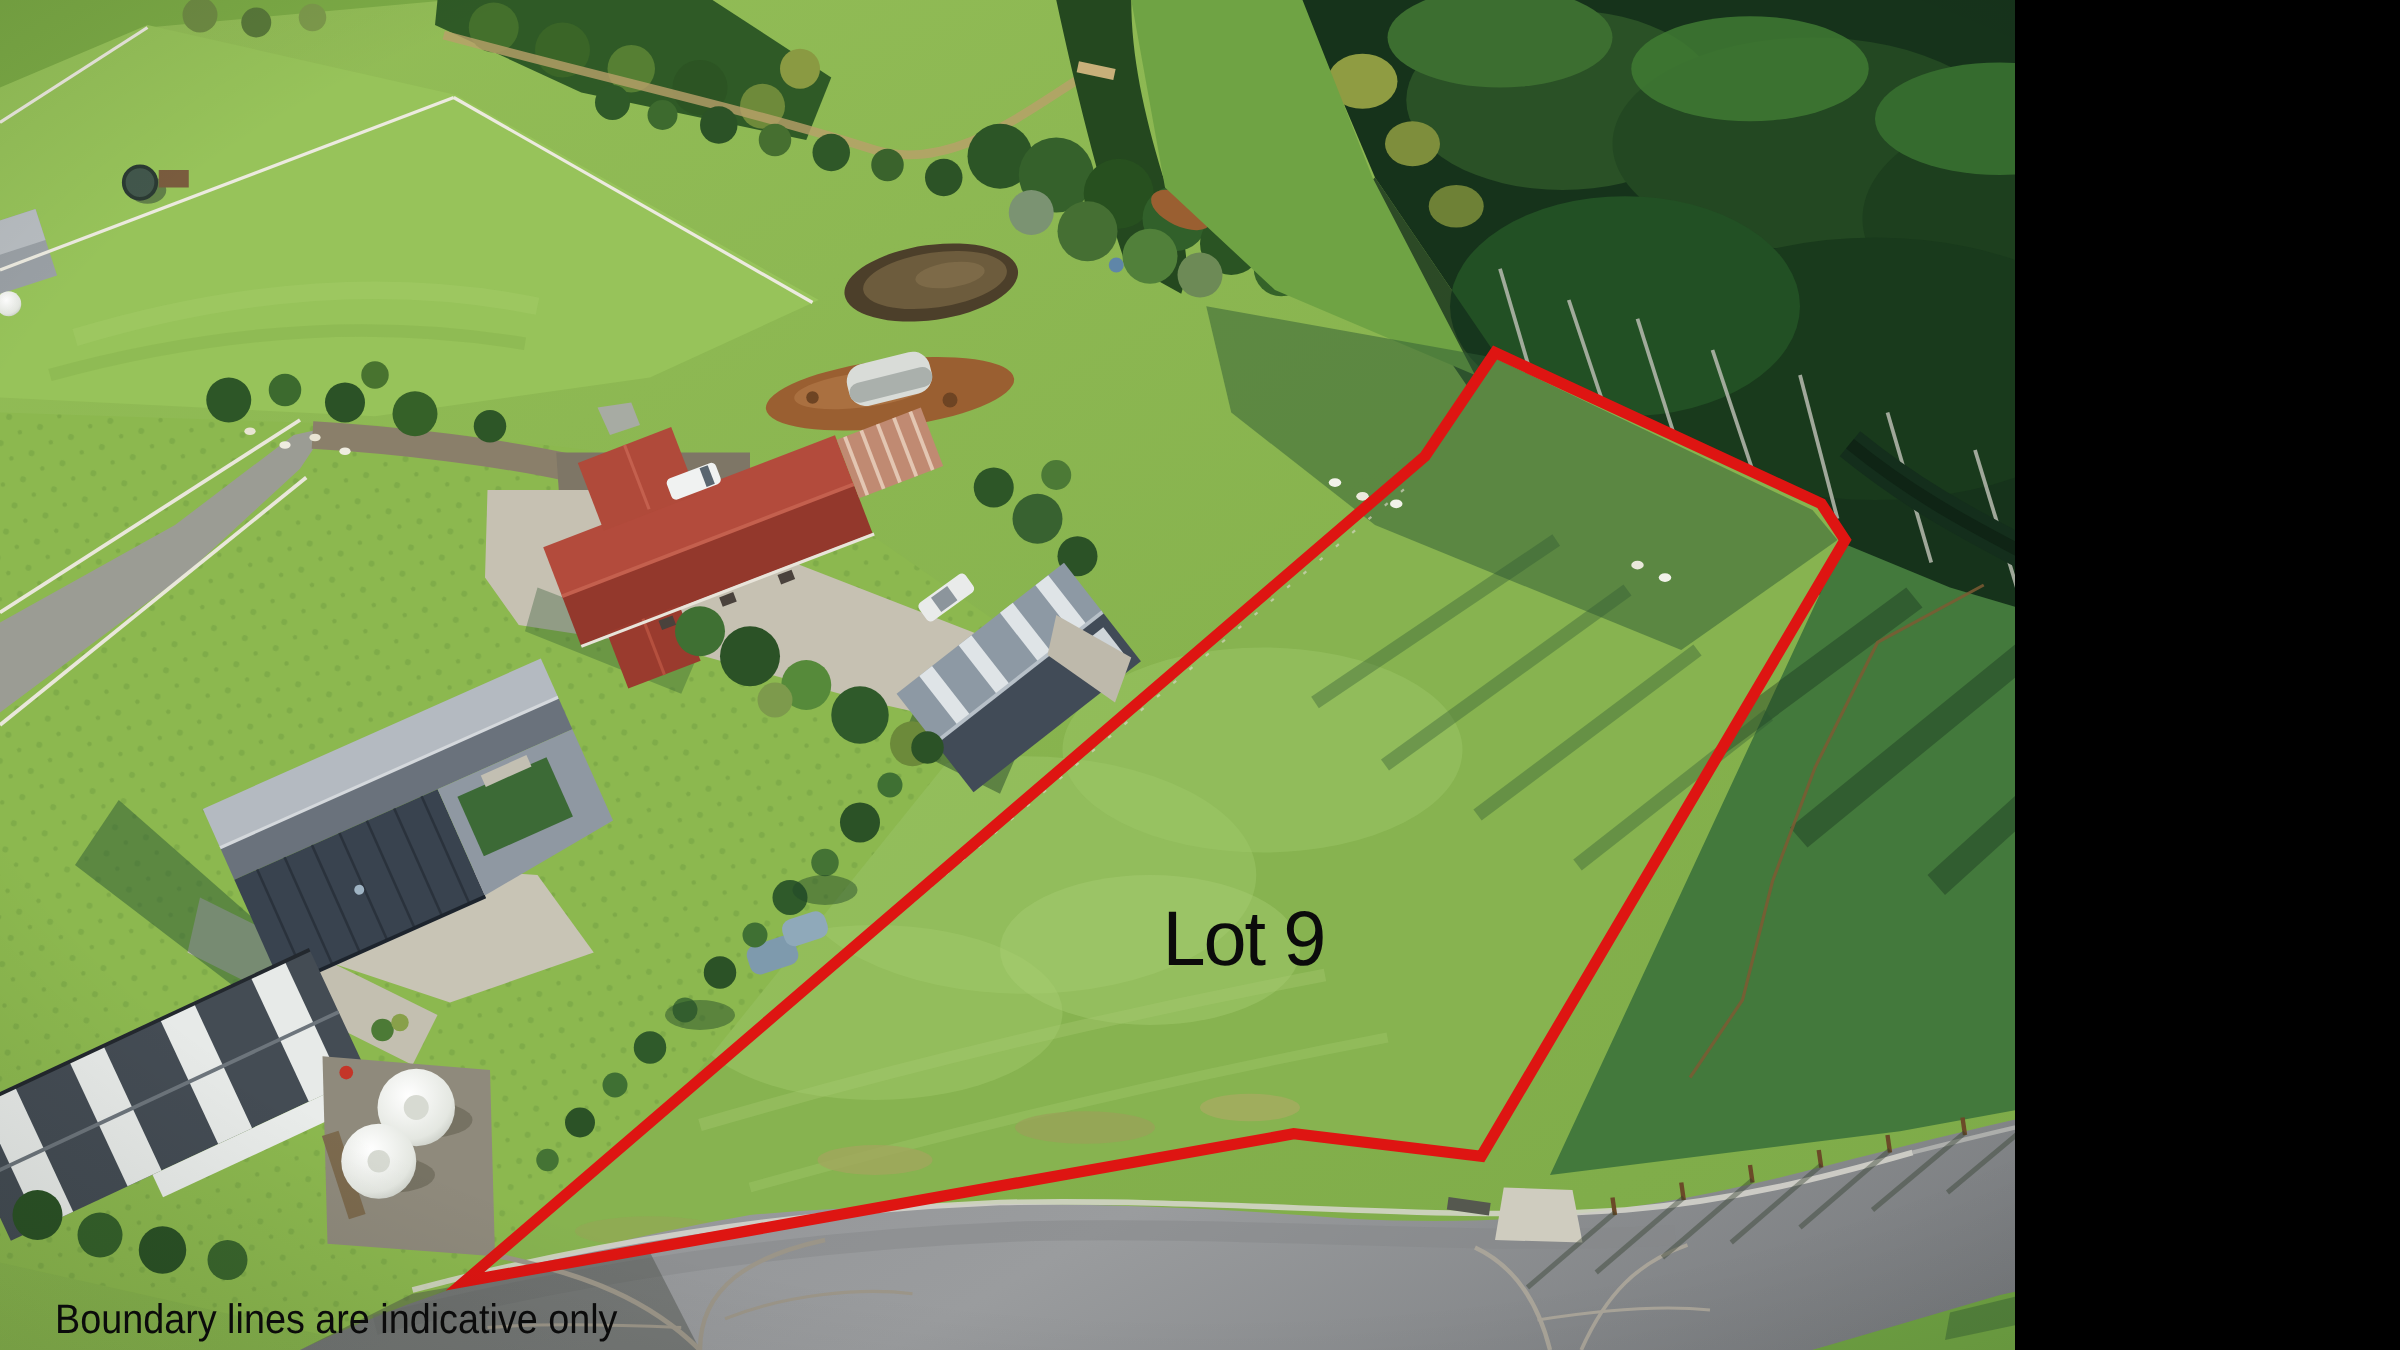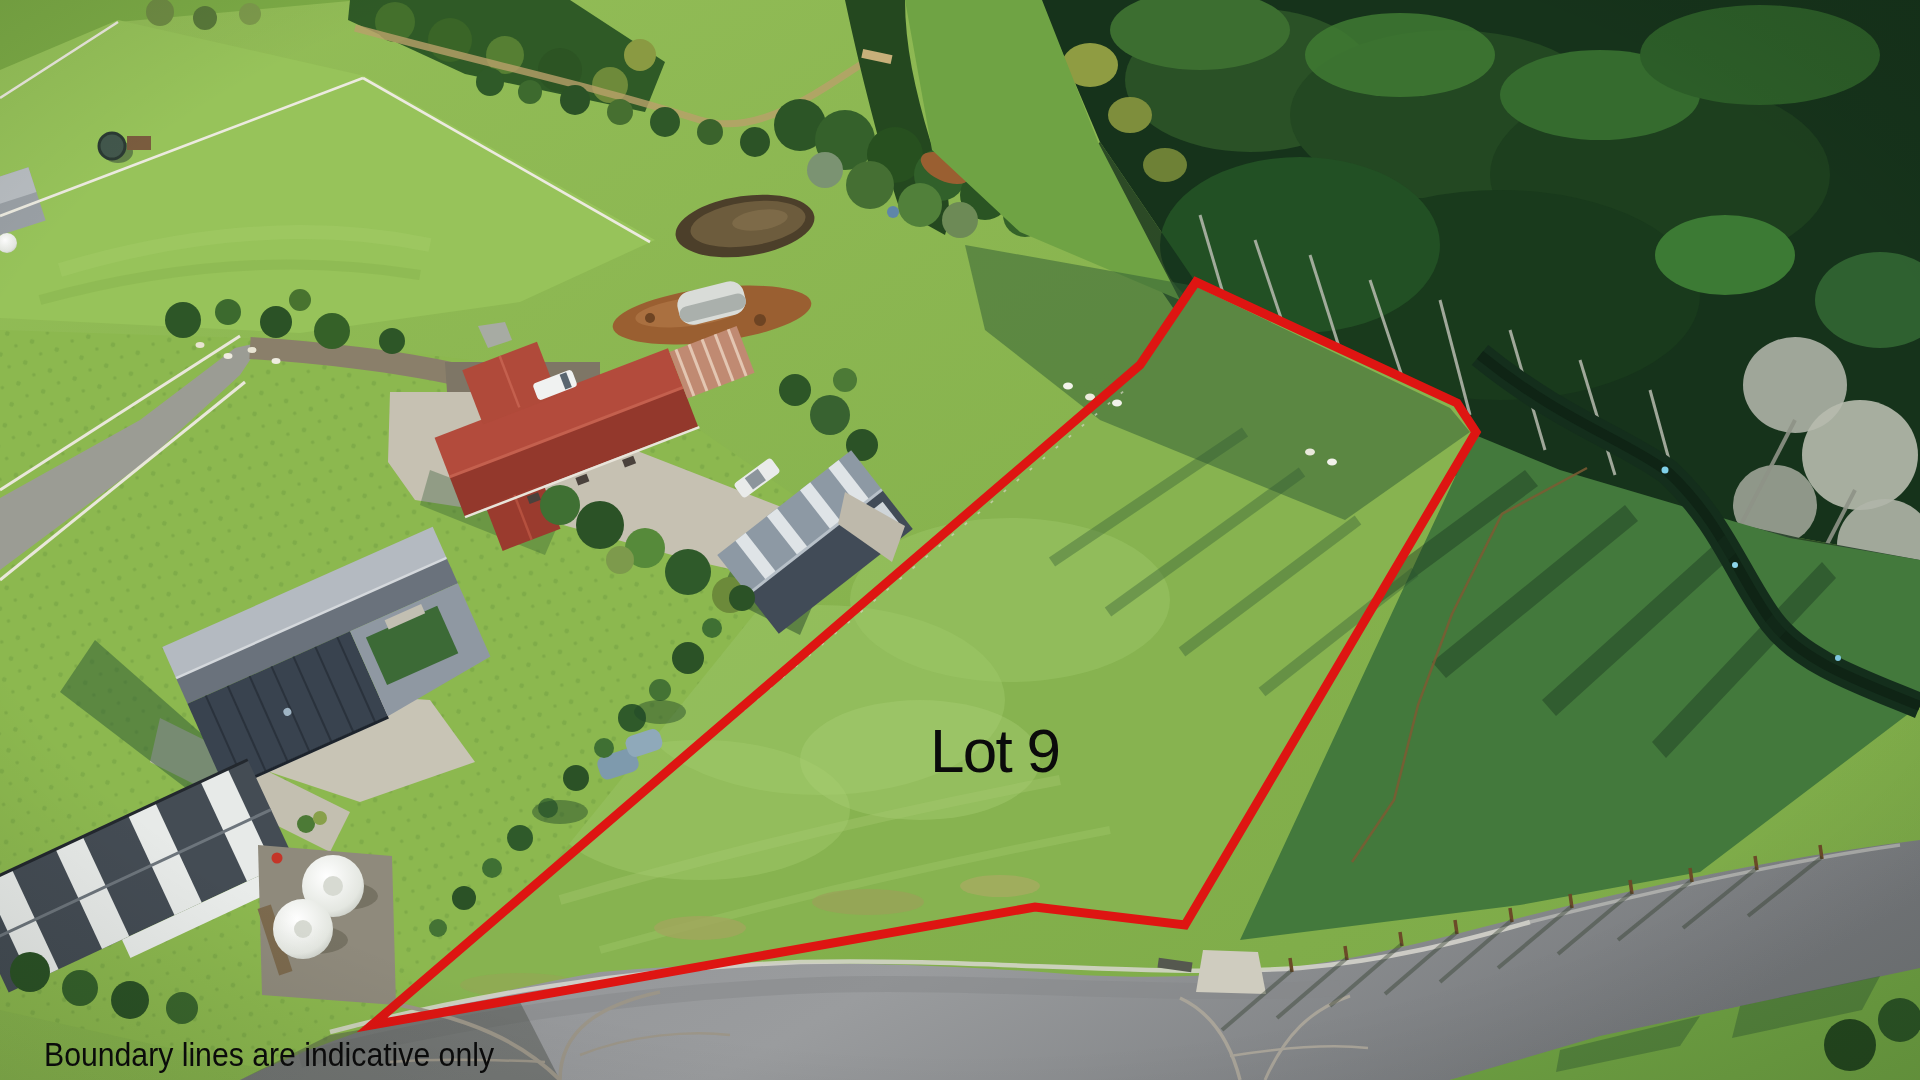--- a/index.html
+++ b/index.html
@@ -1,16 +1,16 @@
 <!DOCTYPE html>
 <html><head>
 <meta charset="utf-8">
 <style>
   html,body{margin:0;padding:0;background:#000;}
-  #stage{position:relative;width:1920px;height:1080px;overflow:hidden;font-family:"Liberation Sans",sans-serif;}
+  #stage{position:relative;width:1612px;height:1080px;overflow:hidden;font-family:"Liberation Sans",sans-serif;}
   svg{display:block;width:1920px;height:1080px;}
   .lot-label{font-family:"Liberation Sans","DejaVu Sans",sans-serif;font-weight:500;letter-spacing:1px;}
   .disclaimer{font-family:"Liberation Sans","DejaVu Sans",sans-serif;font-weight:500;}
 </style>
 </head>
 <body>
 
 <div id="stage">
 <svg viewBox="0 0 1920 1080" preserveAspectRatio="none">
   <defs>

